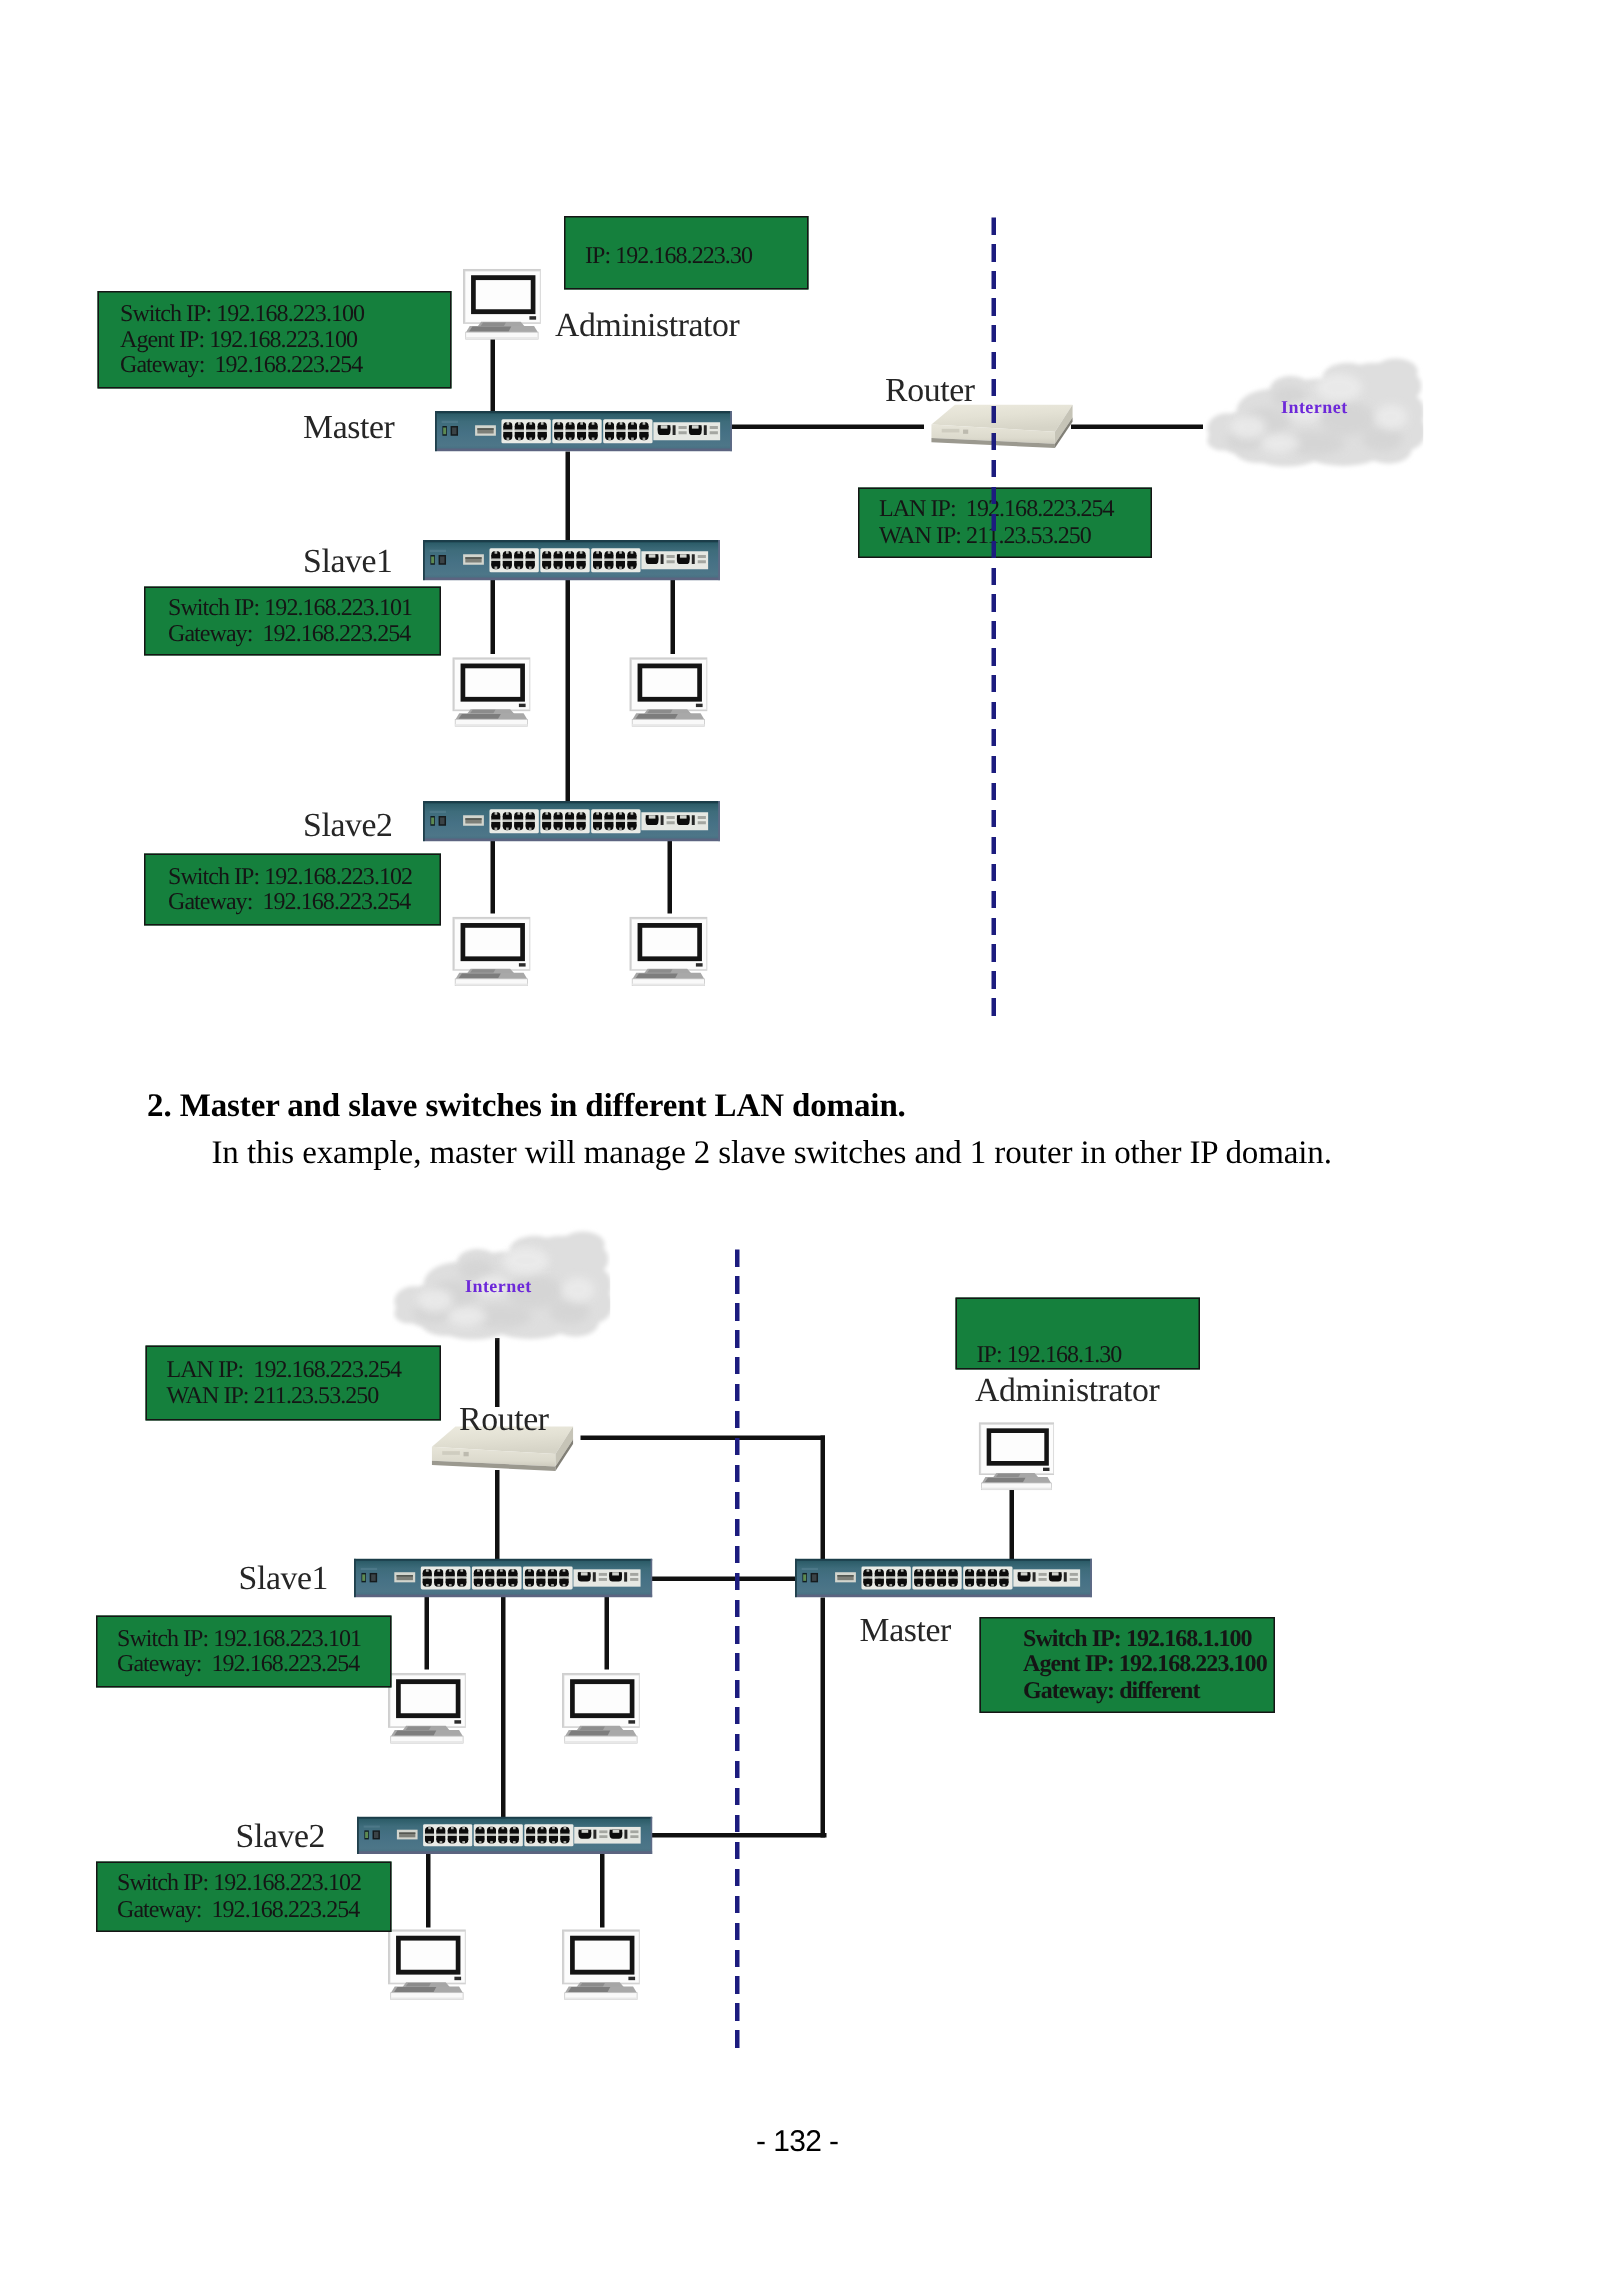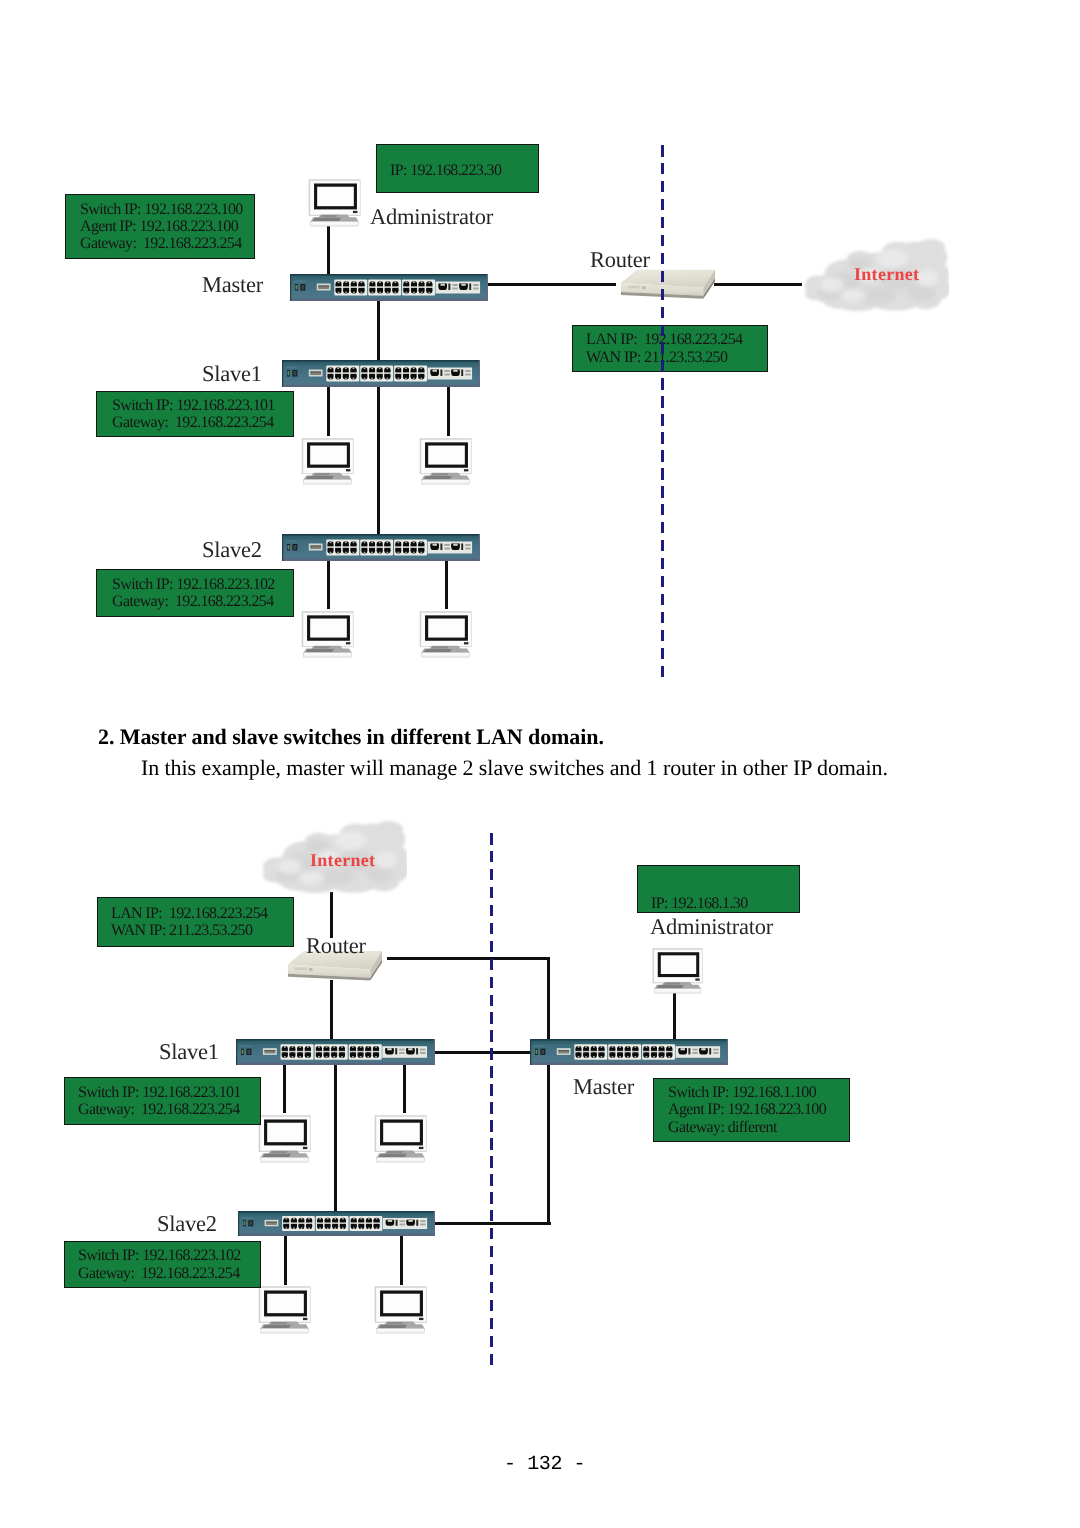--- a/index.html
+++ b/index.html
@@ -21,28 +21,28 @@
   
   .ln{position:absolute;background:#101010;z-index:2;}
   
   .divider{position:absolute;width:3.6px;z-index:7;background:
       repeating-linear-gradient(to bottom,#1c1c7e 0 11.5px,rgba(255,255,255,0) 11.5px 17.95px);}
   
   .heading{position:absolute;font-family:"Liberation Serif",serif;font-weight:bold;
            font-size:22px;color:#000;white-space:pre;letter-spacing:-0.08px;}
   .para{position:absolute;font-family:"Liberation Serif",serif;font-size:22px;
         color:#000;white-space:pre;letter-spacing:-0.08px;}
-  .pageno{position:absolute;font-family:Liberation Mono, monospace;font-size:20px;
-          color:#000;white-space:pre;letter-spacing:-0.4px;margin-top:36px;}
+  .pageno{position:absolute;font-family:Liberation Sans, sans-serif;font-size:20px;
+          color:#000;white-space:pre;letter-spacing:-0.4px;}
   
   .gfx{position:absolute;z-index:4;}
   .gfx svg{display:block;}
   .cloudwrap{position:absolute;z-index:3;}
   .cloudtxt{position:absolute;font-family:"Liberation Serif",serif;font-weight:bold;
-            font-size:18px;color:#ef4444;letter-spacing:0.3px;white-space:nowrap;z-index:4;}
+            font-size:12px;color:#6d28d9;letter-spacing:0.3px;white-space:nowrap;z-index:4;}
 </style>
 </head>
 <body>
 
 <svg width="0" height="0" style="position:absolute" aria-hidden="true">
  <defs>
 
   <linearGradient id="swBody" x1="0" y1="0" x2="0" y2="1">
     <stop offset="0" stop-color="#1d4753"></stop>
     <stop offset="0.08" stop-color="#2d5d69"></stop>
@@ -358,21 +358,21 @@
 
   <div class="devlabel" style="left:370px;top:206px;">Administrator</div>
   <div class="devlabel" style="left:202px;top:274px;">Master</div>
   <div class="devlabel" style="left:202px;top:363px;">Slave1</div>
   <div class="devlabel" style="left:202px;top:539px;">Slave2</div>
   <div class="devlabel" style="left:590px;top:249px;">Router</div>
 
   <div class="infobox" style="left:376px;top:144px;width:163px;height:49px;padding-left:13px;padding-top:4px;">
     <span>IP: 192.168.223.30</span>
   </div>
-  <div class="infobox" style="left:65px;top:194px;width:190px;height:65px;padding-left:14px;">
+  <div class="infobox" style="left:65px;top:194px;width:236px;height:65px;padding-left:14px;">
     <span>Switch IP: 192.168.223.100</span>
     <span>Agent IP: 192.168.223.100</span>
     <span>Gateway:  192.168.223.254</span>
   </div>
   <div class="infobox" style="left:572px;top:325px;width:196px;height:47px;padding-left:13px;">
     <span>LAN IP:  192.168.223.254</span>
     <span>WAN IP: 211.23.53.250</span>
   </div>
   <div class="infobox" style="left:96px;top:391px;width:198px;height:46px;padding-left:15px;">
     <span>Switch IP: 192.168.223.101</span>
@@ -460,21 +460,21 @@
   <div class="devlabel" style="left:573px;top:1076px;">Master</div>
   <div class="devlabel" style="left:157px;top:1213px;">Slave2</div>
 
   <div class="infobox" style="left:637px;top:865px;width:163px;height:48px;padding-left:13px;justify-content:flex-end;">
     <span>IP: 192.168.1.30</span>
   </div>
   <div class="infobox" style="left:97px;top:897px;width:197px;height:50px;padding-left:13px;">
     <span>LAN IP:  192.168.223.254</span>
     <span>WAN IP: 211.23.53.250</span>
   </div>
-  <div class="infobox" style="left:653px;top:1078px;width:197px;height:64px;padding-left:14px;">
+  <div class="infobox" style="left:653px;top:1078px;width:197px;height:64px;padding-left:28px;font-weight:bold;">
     <span>Switch IP: 192.168.1.100</span>
     <span>Agent IP: 192.168.223.100</span>
     <span>Gateway: different</span>
   </div>
   <div class="infobox" style="left:64px;top:1077px;width:197px;height:48px;padding-left:13px;">
     <span>Switch IP: 192.168.223.101</span>
     <span>Gateway:  192.168.223.254</span>
   </div>
   <div class="infobox" style="left:64px;top:1241px;width:197px;height:47px;padding-left:13px;">
     <span>Switch IP: 192.168.223.102</span>

